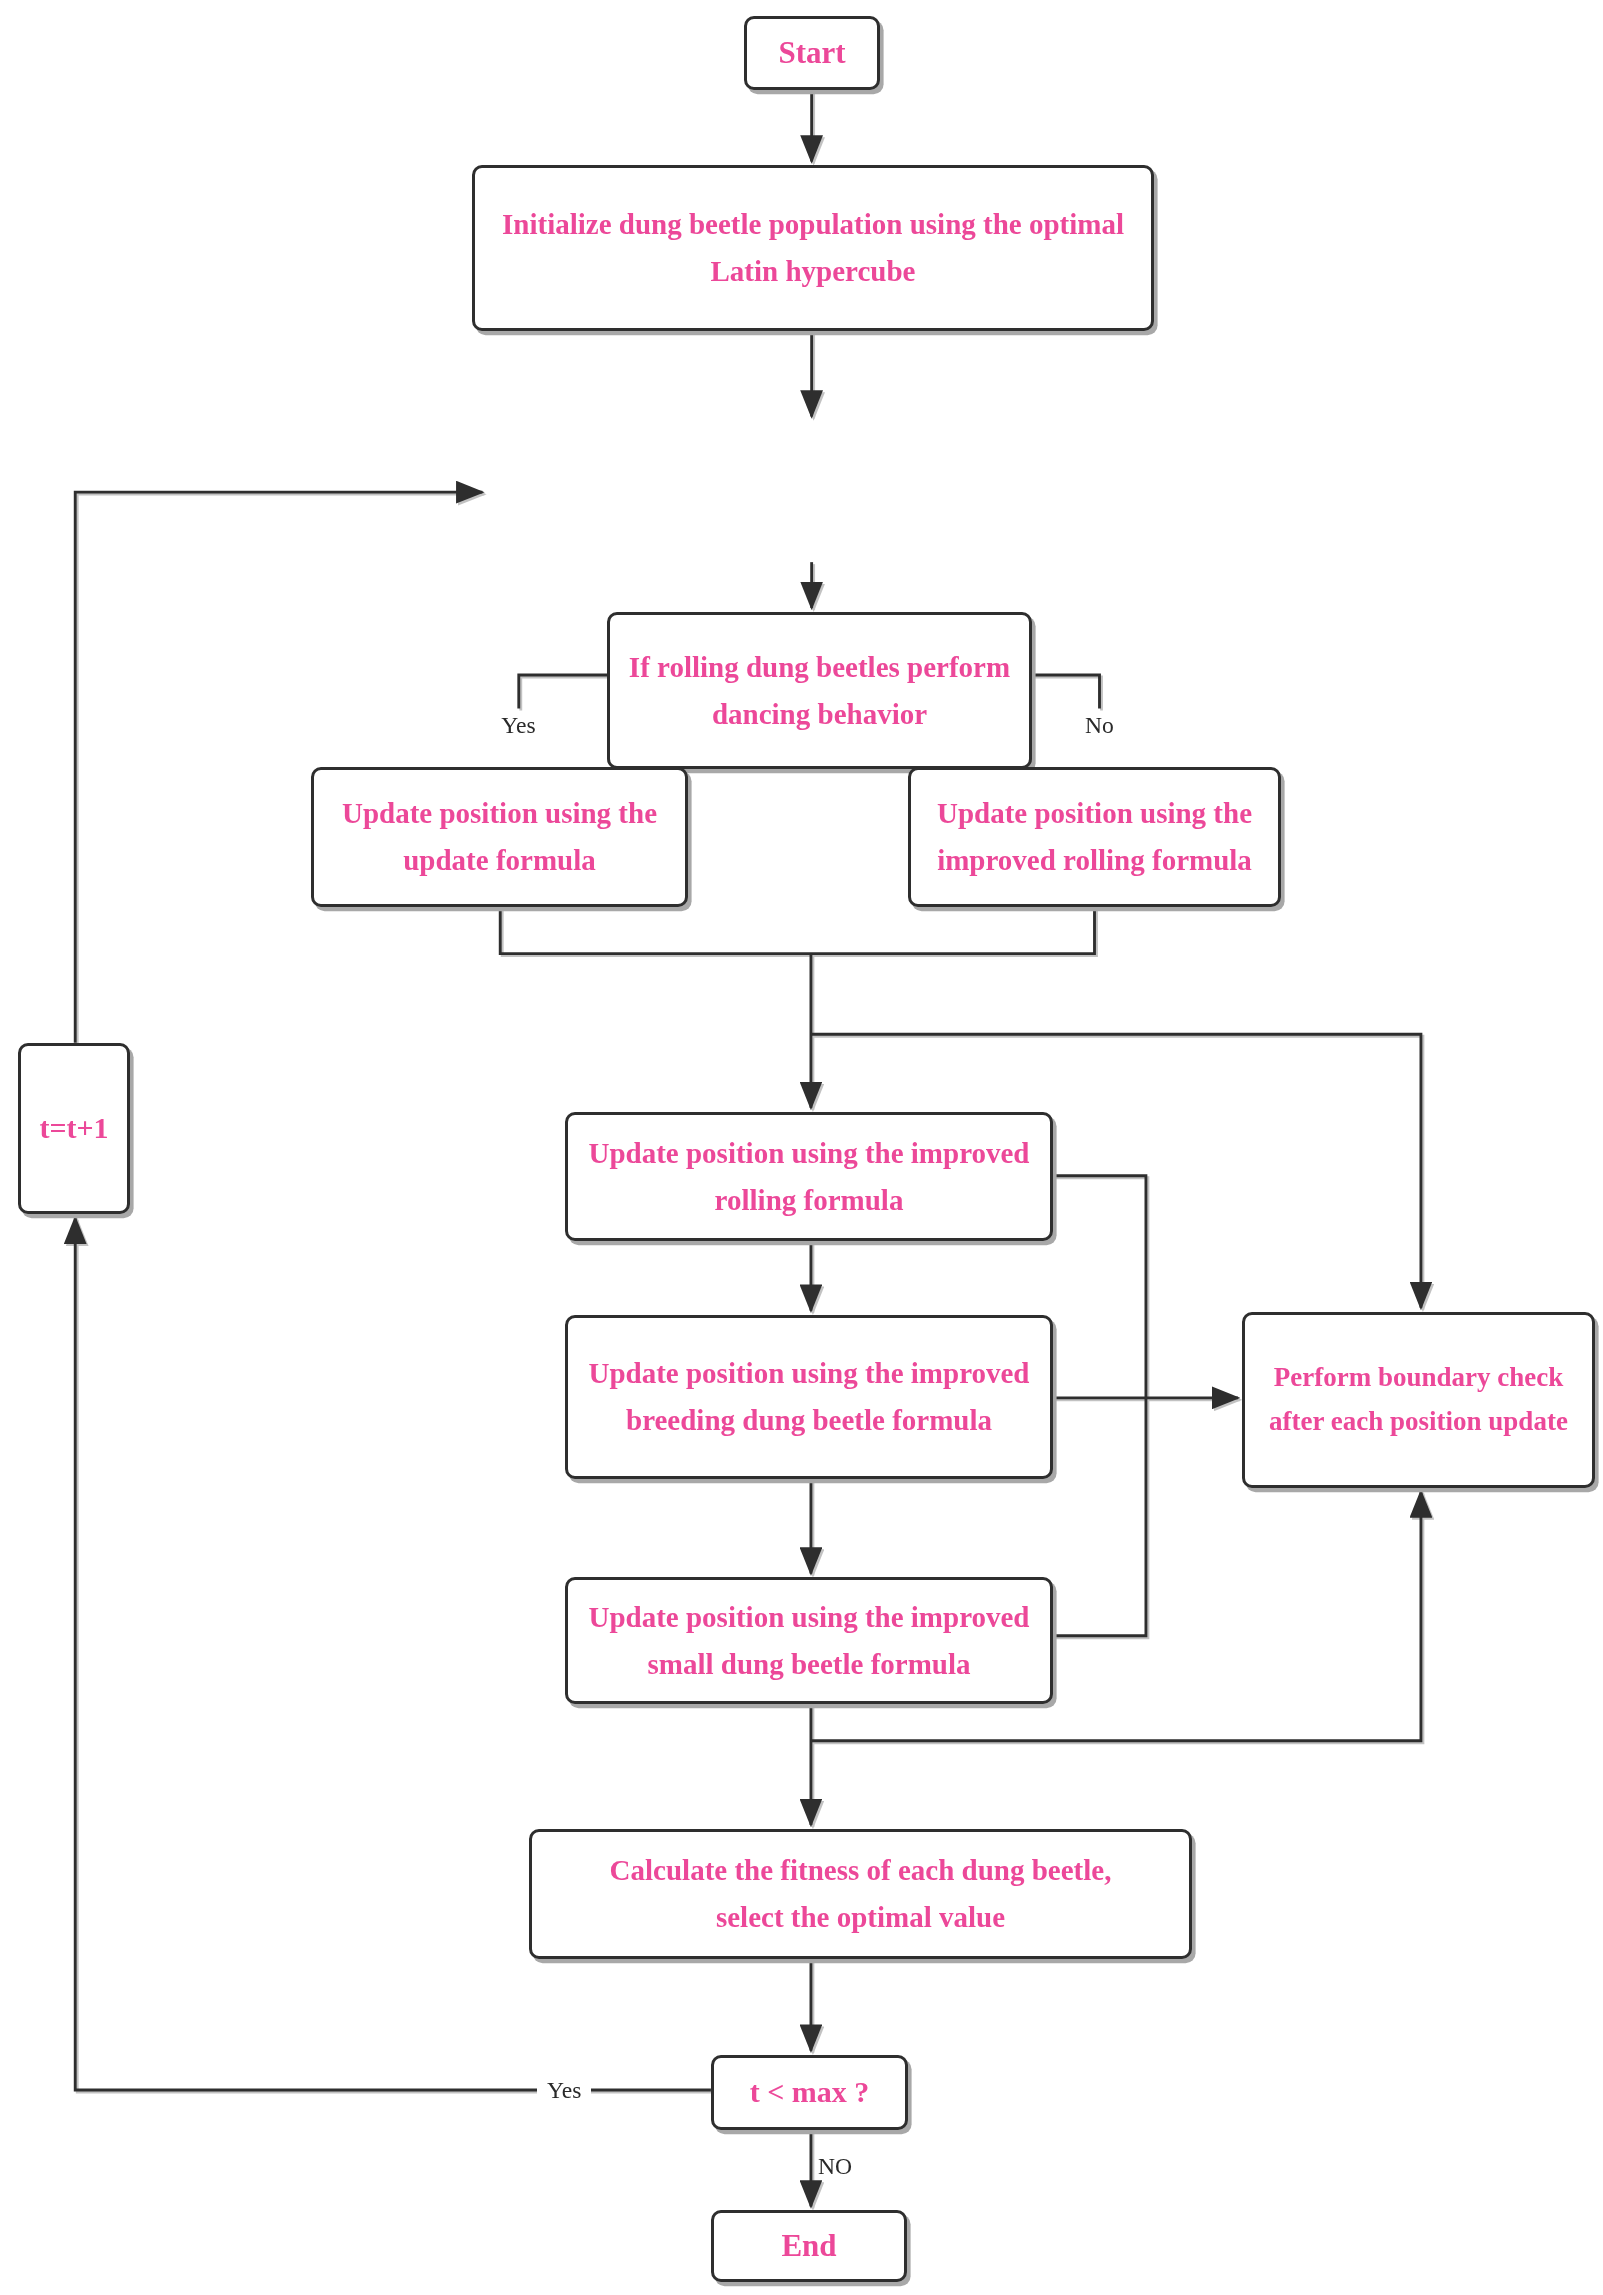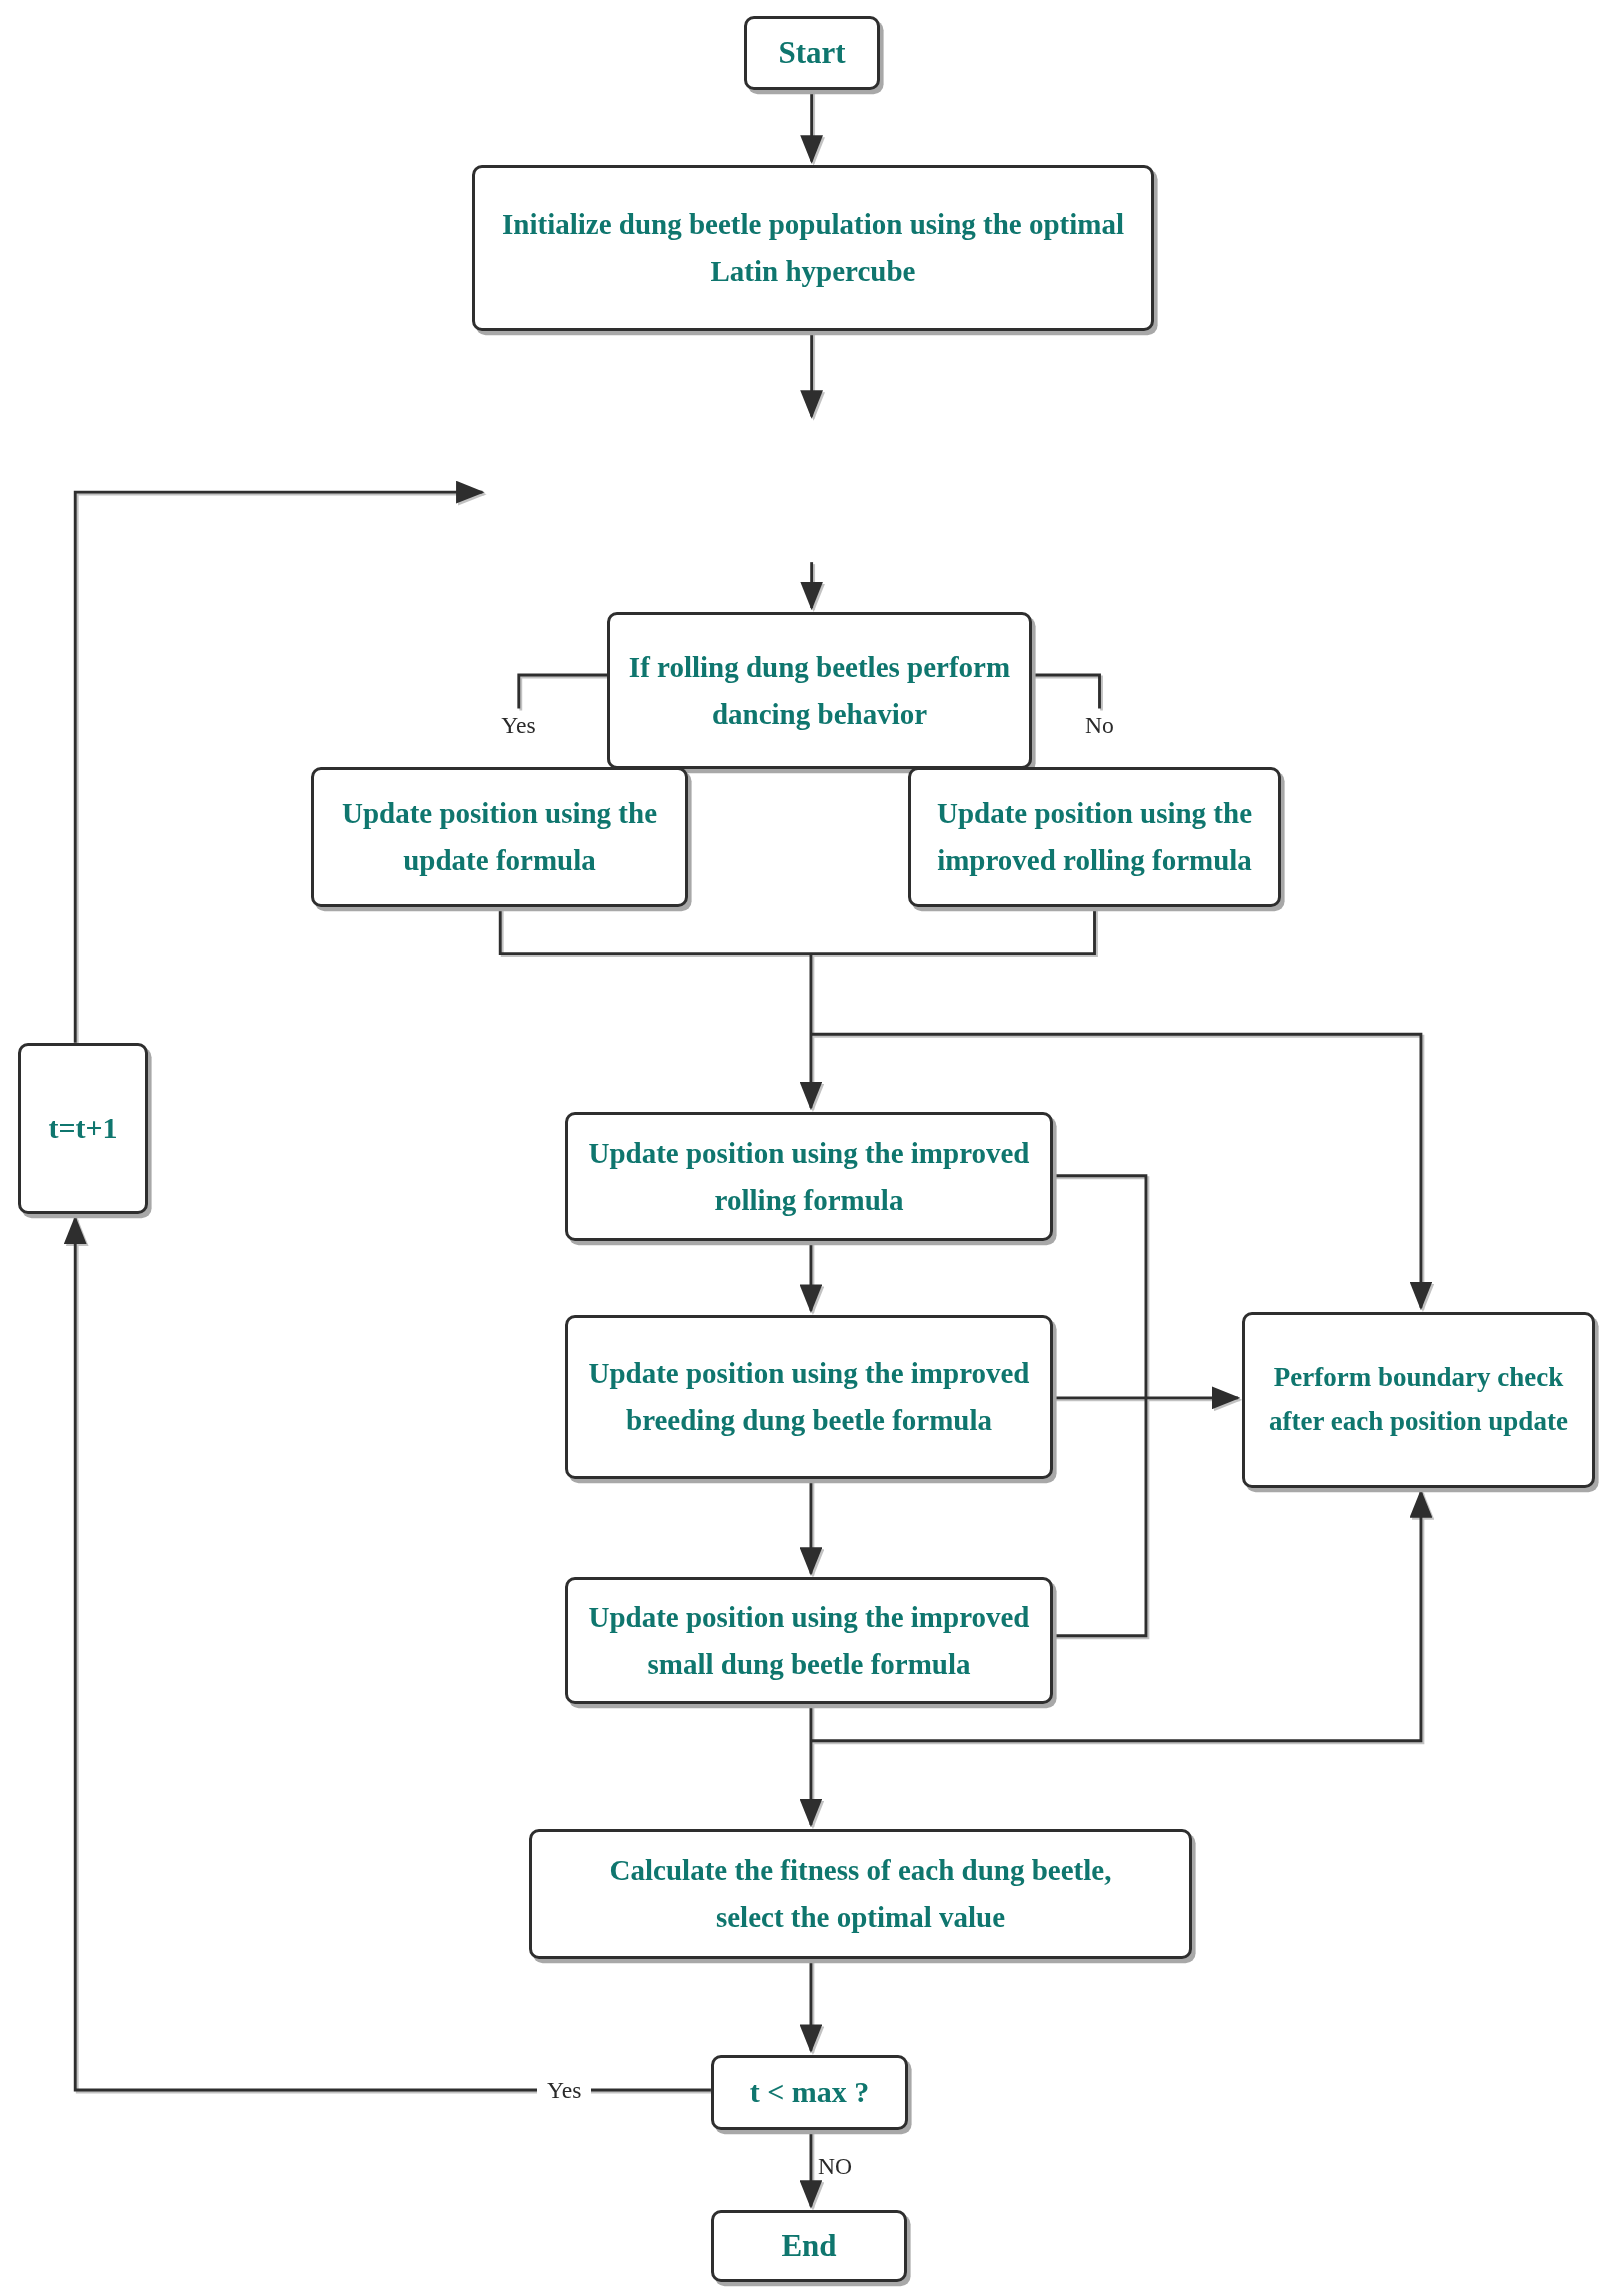--- a/index.html
+++ b/index.html
@@ -6,21 +6,21 @@
   #stage{
     position:relative;width:1604px;height:2295px;background:#ffffff;overflow:hidden;
     font-family:"Liberation Serif","DejaVu Serif",serif;
   }
   #wires{position:absolute;left:0;top:0;filter:drop-shadow(2.1px 2.9px 0 #c2c2c2);}
   .node{
     position:absolute;box-sizing:border-box;background:#ffffff;
     border:3.6px solid #2e2e2e;border-radius:10px;
     box-shadow:3.6px 4.3px 0 #a8a8a8;
     display:flex;flex-direction:column;justify-content:center;align-items:center;
-    text-align:center;color:#0f766e;font-weight:700;font-size:29px;line-height:1.62;
+    text-align:center;color:#ec4899;font-weight:700;font-size:29px;line-height:1.62;
     padding:0 4.3px;
   }
   .node .tl{white-space:nowrap;display:block;}
   .node.terminal{font-size:31px;}
   .edge-label{
     position:absolute;color:#2a2a2a;font-weight:400;font-size:23.6px;line-height:1;
     text-align:center;
   }
   .edge-label.on-line{background:#ffffff;padding:0 10px;}
 </style>
@@ -126,21 +126,21 @@
   </div>
 
   <div class="node terminal" style="left:711px;top:2055px;width:197px;height:75px;font-size:30px">
     <span class="tl">t &lt; max ?</span>
   </div>
 
   <div class="node terminal" style="left:711px;top:2210px;width:196px;height:72px">
     <span class="tl">End</span>
   </div>
 
-  <div class="node" style="left:18px;top:1043px;width:130px;height:171px;font-size:30px">
+  <div class="node" style="left:18px;top:1043px;width:112px;height:171px;font-size:30px">
     <span class="tl">t=t+1</span>
   </div>
 
   <div class="edge-label" style="left:483px;top:714px;width:71px">Yes</div>
 
   <div class="edge-label" style="left:1064px;top:714px;width:71px">No</div>
 
   <div class="edge-label on-line" style="left:537px;top:2079px">Yes</div>
 
   <div class="edge-label" style="left:818px;top:2155px">NO</div>

